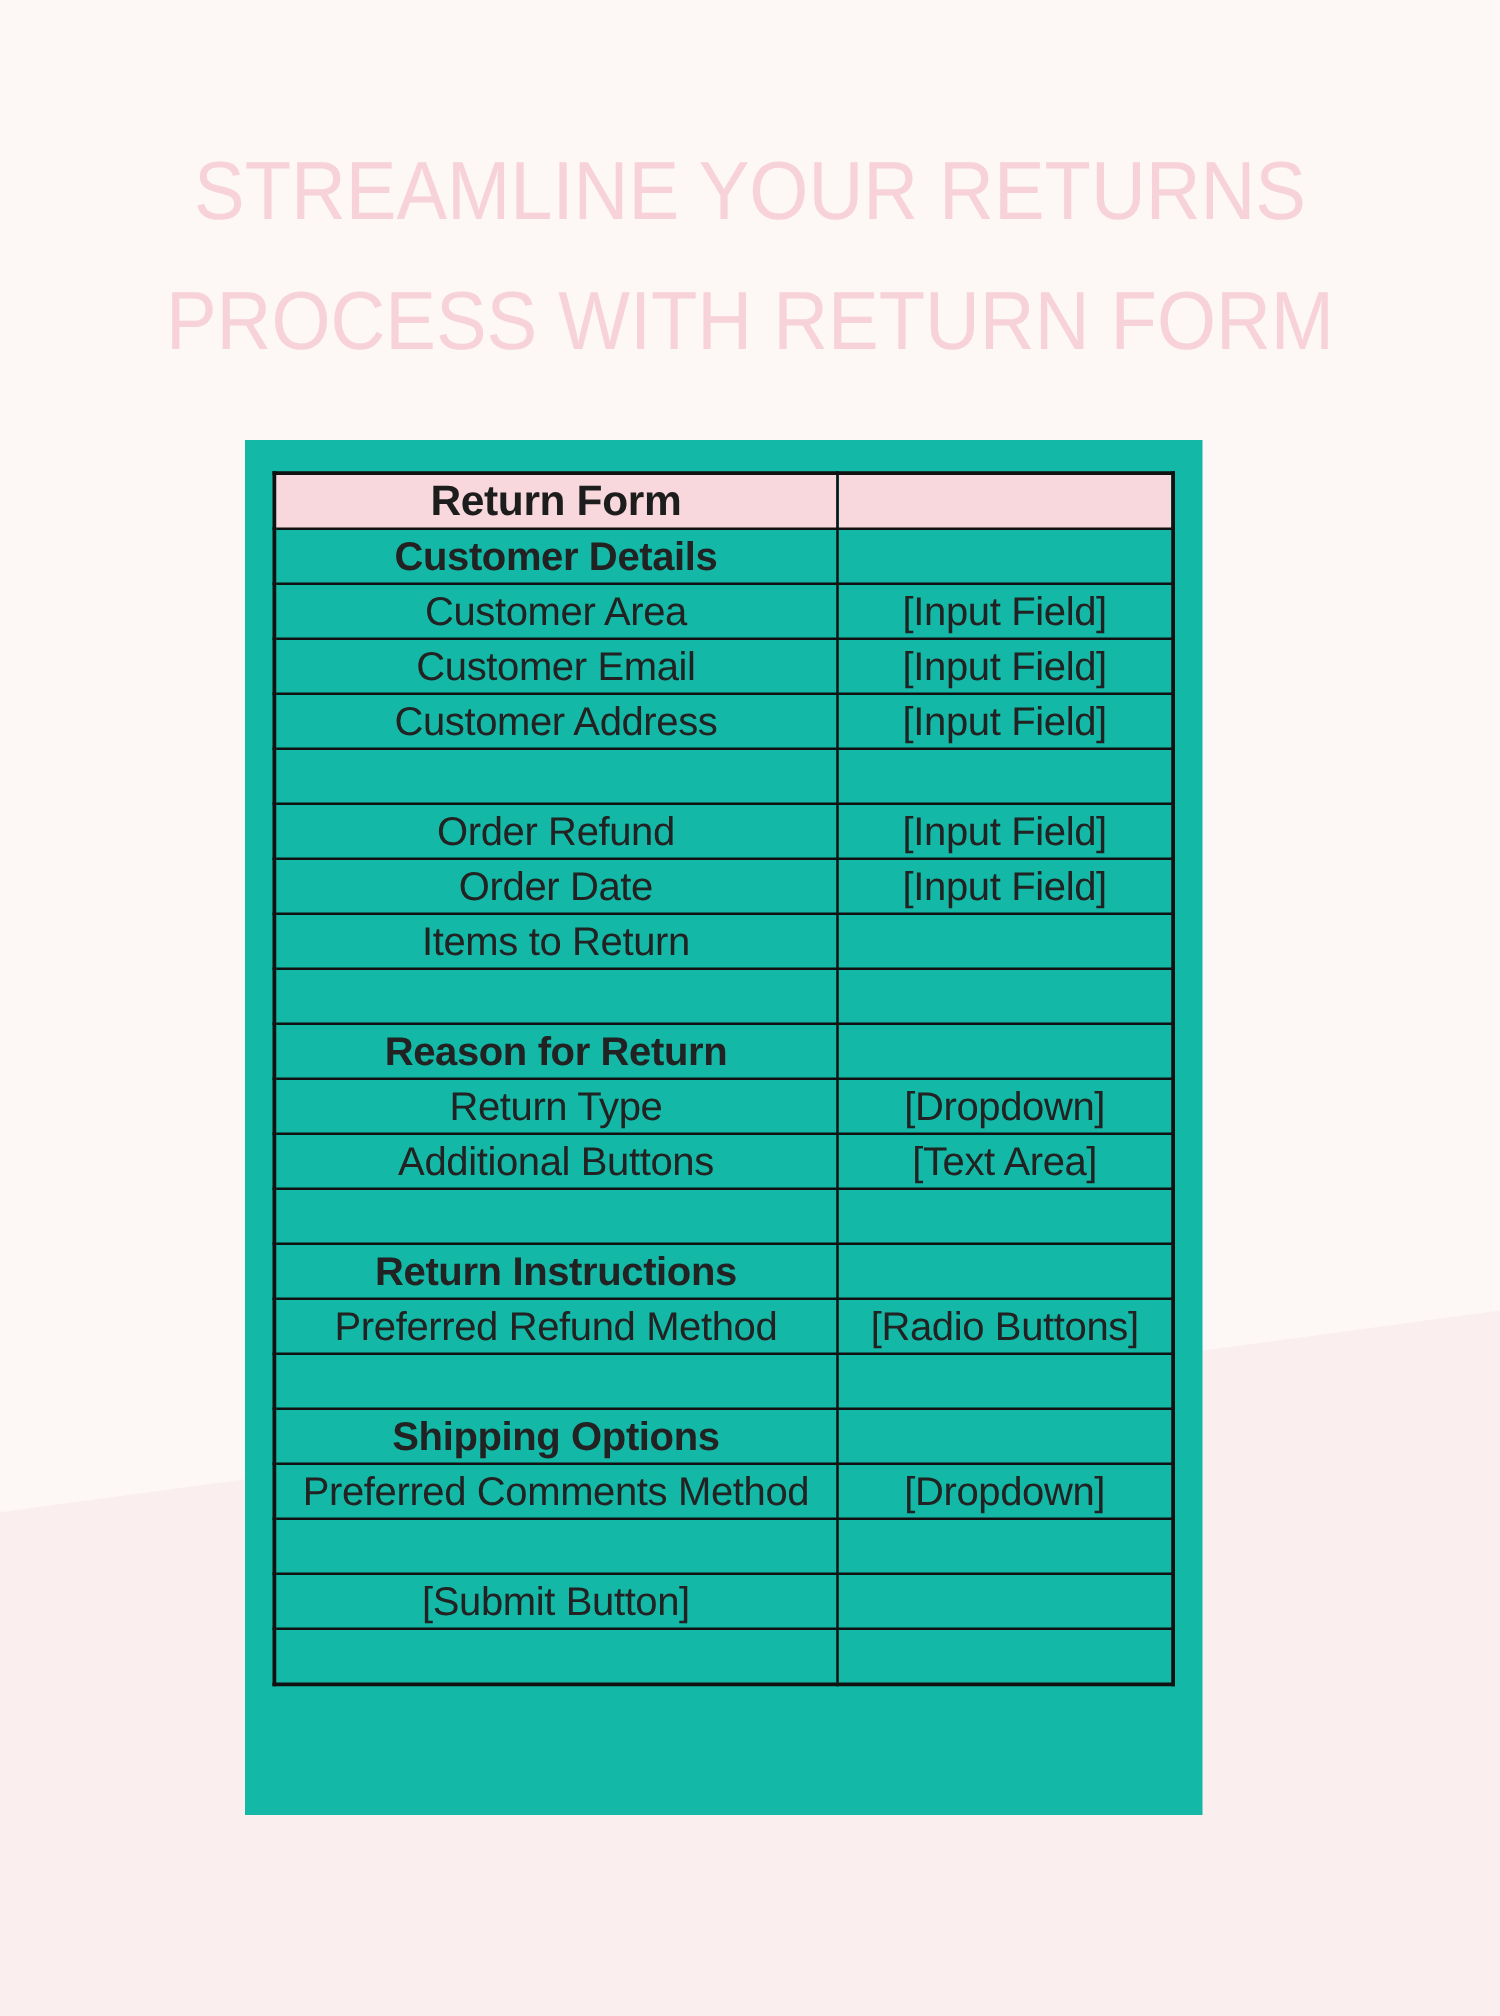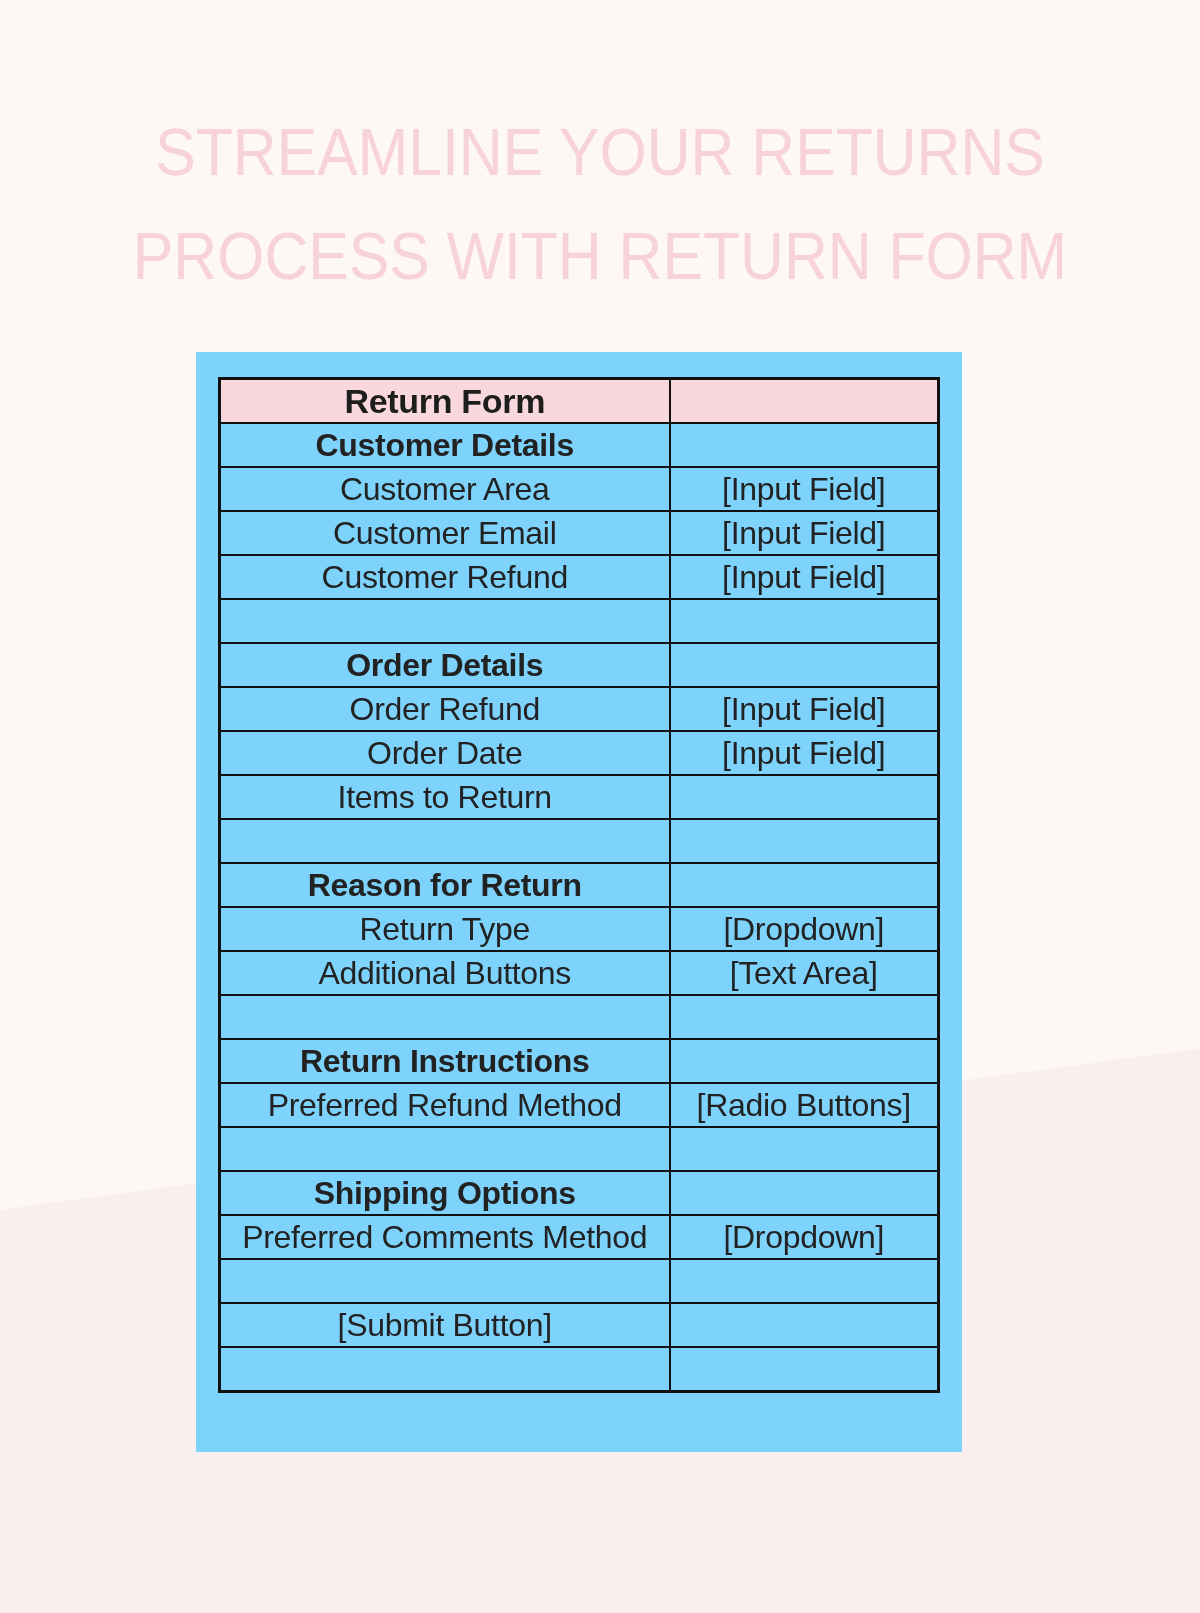--- a/index.html
+++ b/index.html
@@ -34,21 +34,21 @@
     transform-origin: 50% 50%;
   }
   .page-title .title-line { display: block; white-space: nowrap; }
 
   .card {
     position: absolute;
     left: 196px;
     top: 352px;
     width: 766px;
     height: 1100px;
-    background: #7dd3fc;
+    background: #14b8a6;
   }
   table.form-table {
     position: absolute;
     left: 22px;
     top: 25px;
     border-collapse: collapse;
     table-layout: fixed;
     width: 721px;
   }
   table.form-table th,
@@ -109,29 +109,25 @@
         </tr>
         <tr>
           <td class="col-label">Customer Area</td>
           <td class="col-value">[Input Field]</td>
         </tr>
         <tr>
           <td class="col-label">Customer Email</td>
           <td class="col-value">[Input Field]</td>
         </tr>
         <tr>
-          <td class="col-label">Customer Refund</td>
+          <td class="col-label">Customer Address</td>
           <td class="col-value">[Input Field]</td>
         </tr>
         <tr>
           <td class="col-label"></td>
-          <td class="col-value"></td>
-        </tr>
-        <tr>
-          <td class="col-label section">Order Details</td>
           <td class="col-value"></td>
         </tr>
         <tr>
           <td class="col-label">Order Refund</td>
           <td class="col-value">[Input Field]</td>
         </tr>
         <tr>
           <td class="col-label">Order Date</td>
           <td class="col-value">[Input Field]</td>
         </tr>

